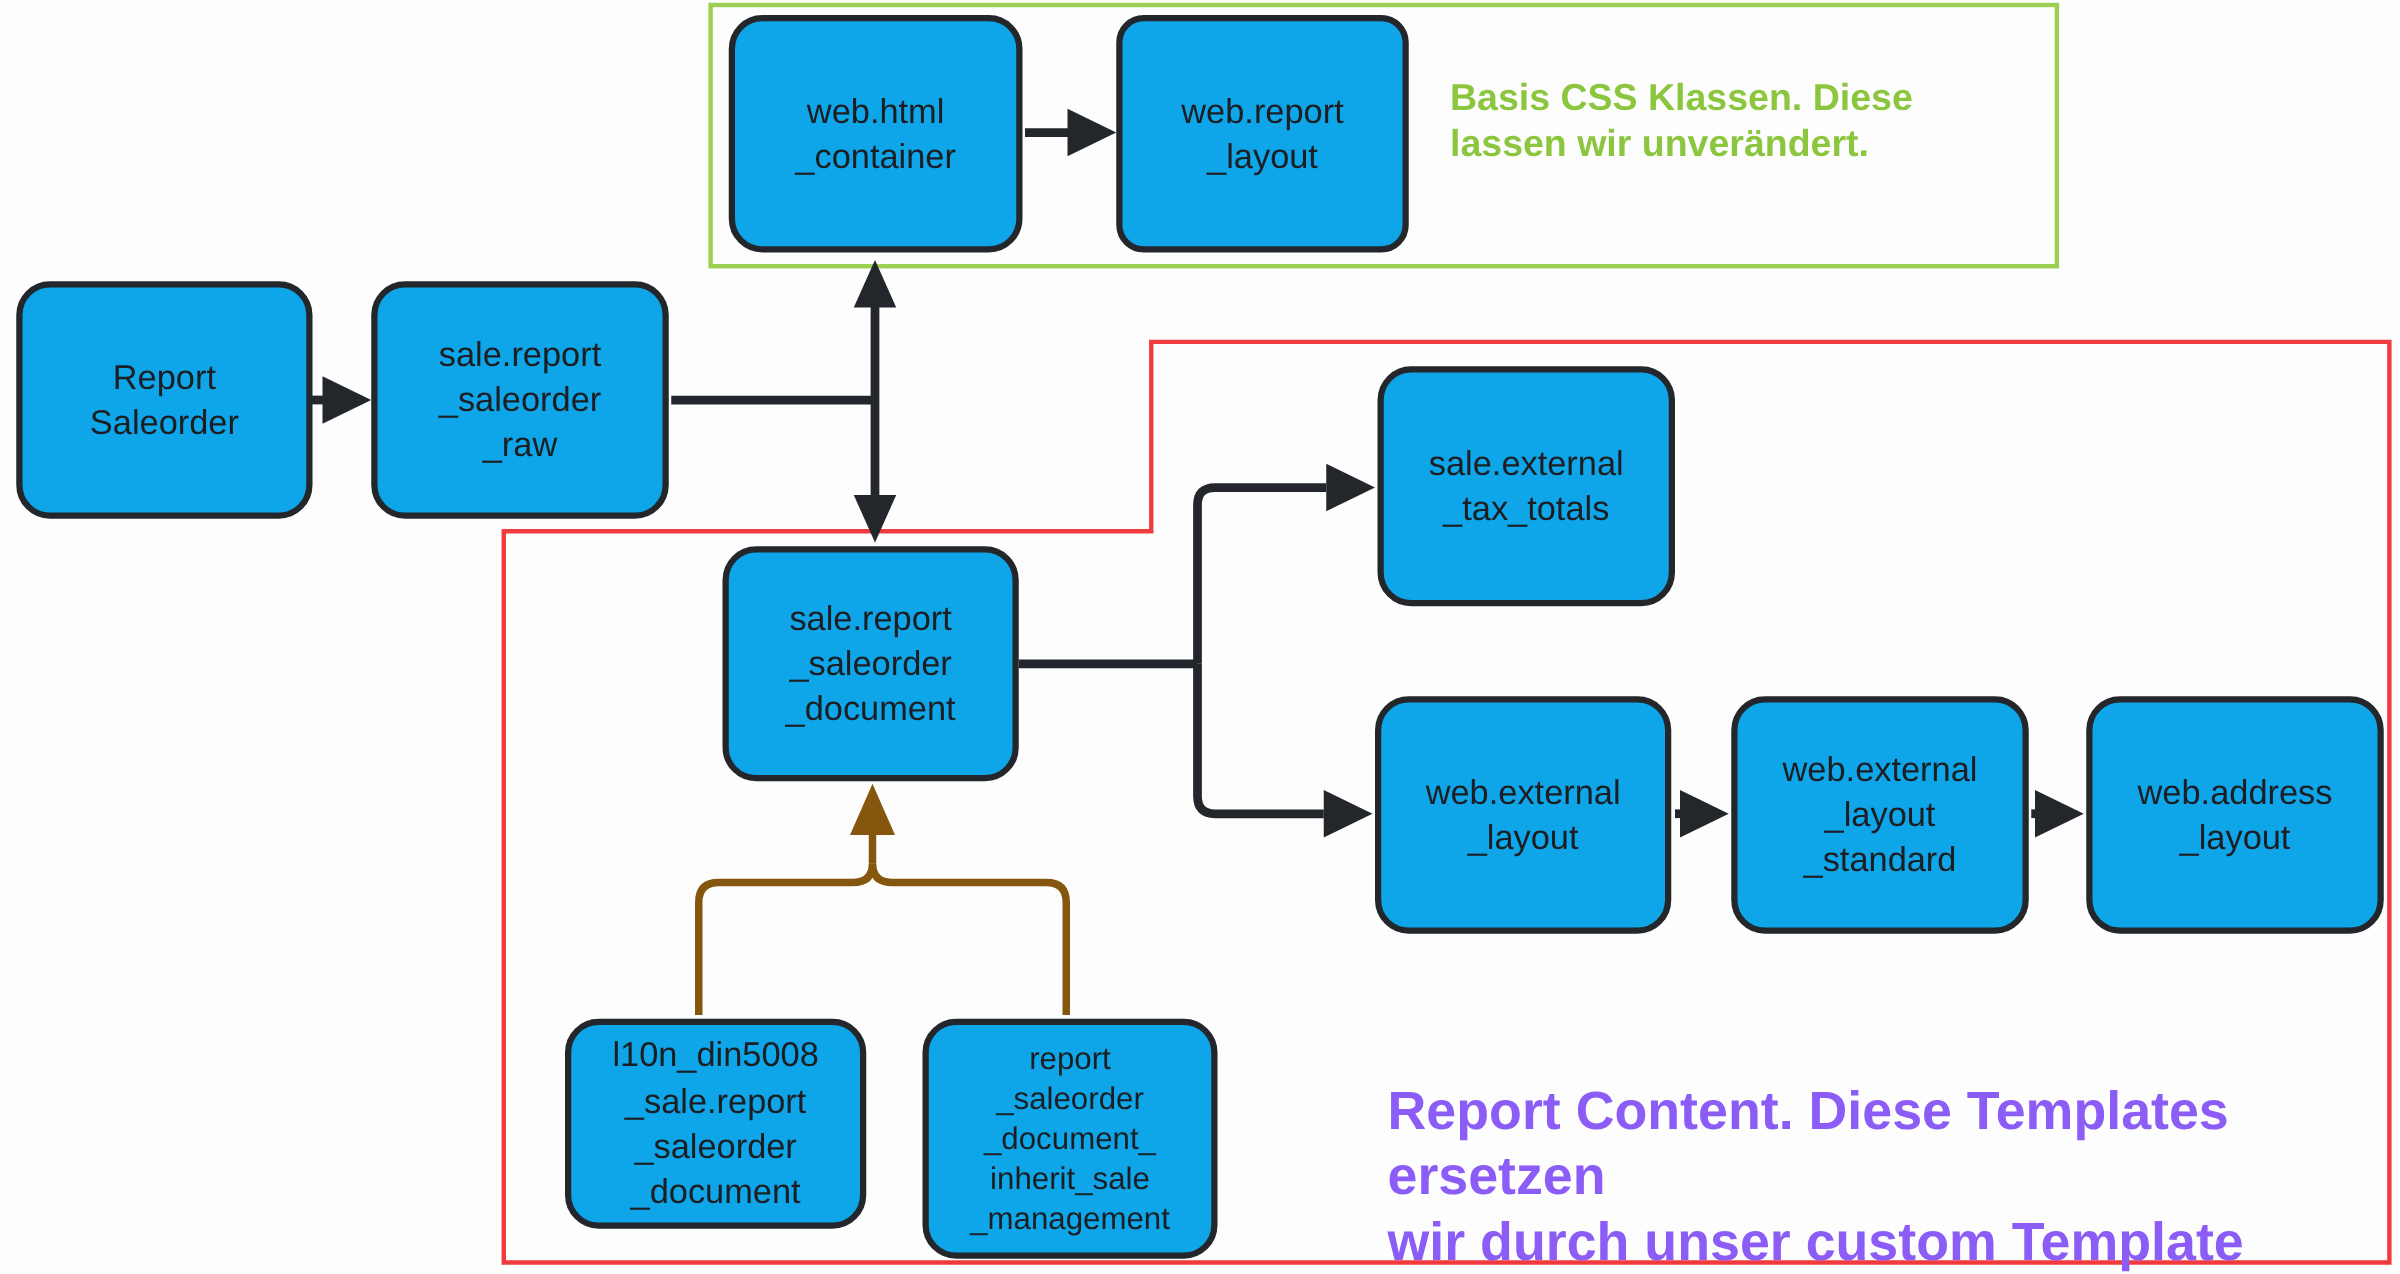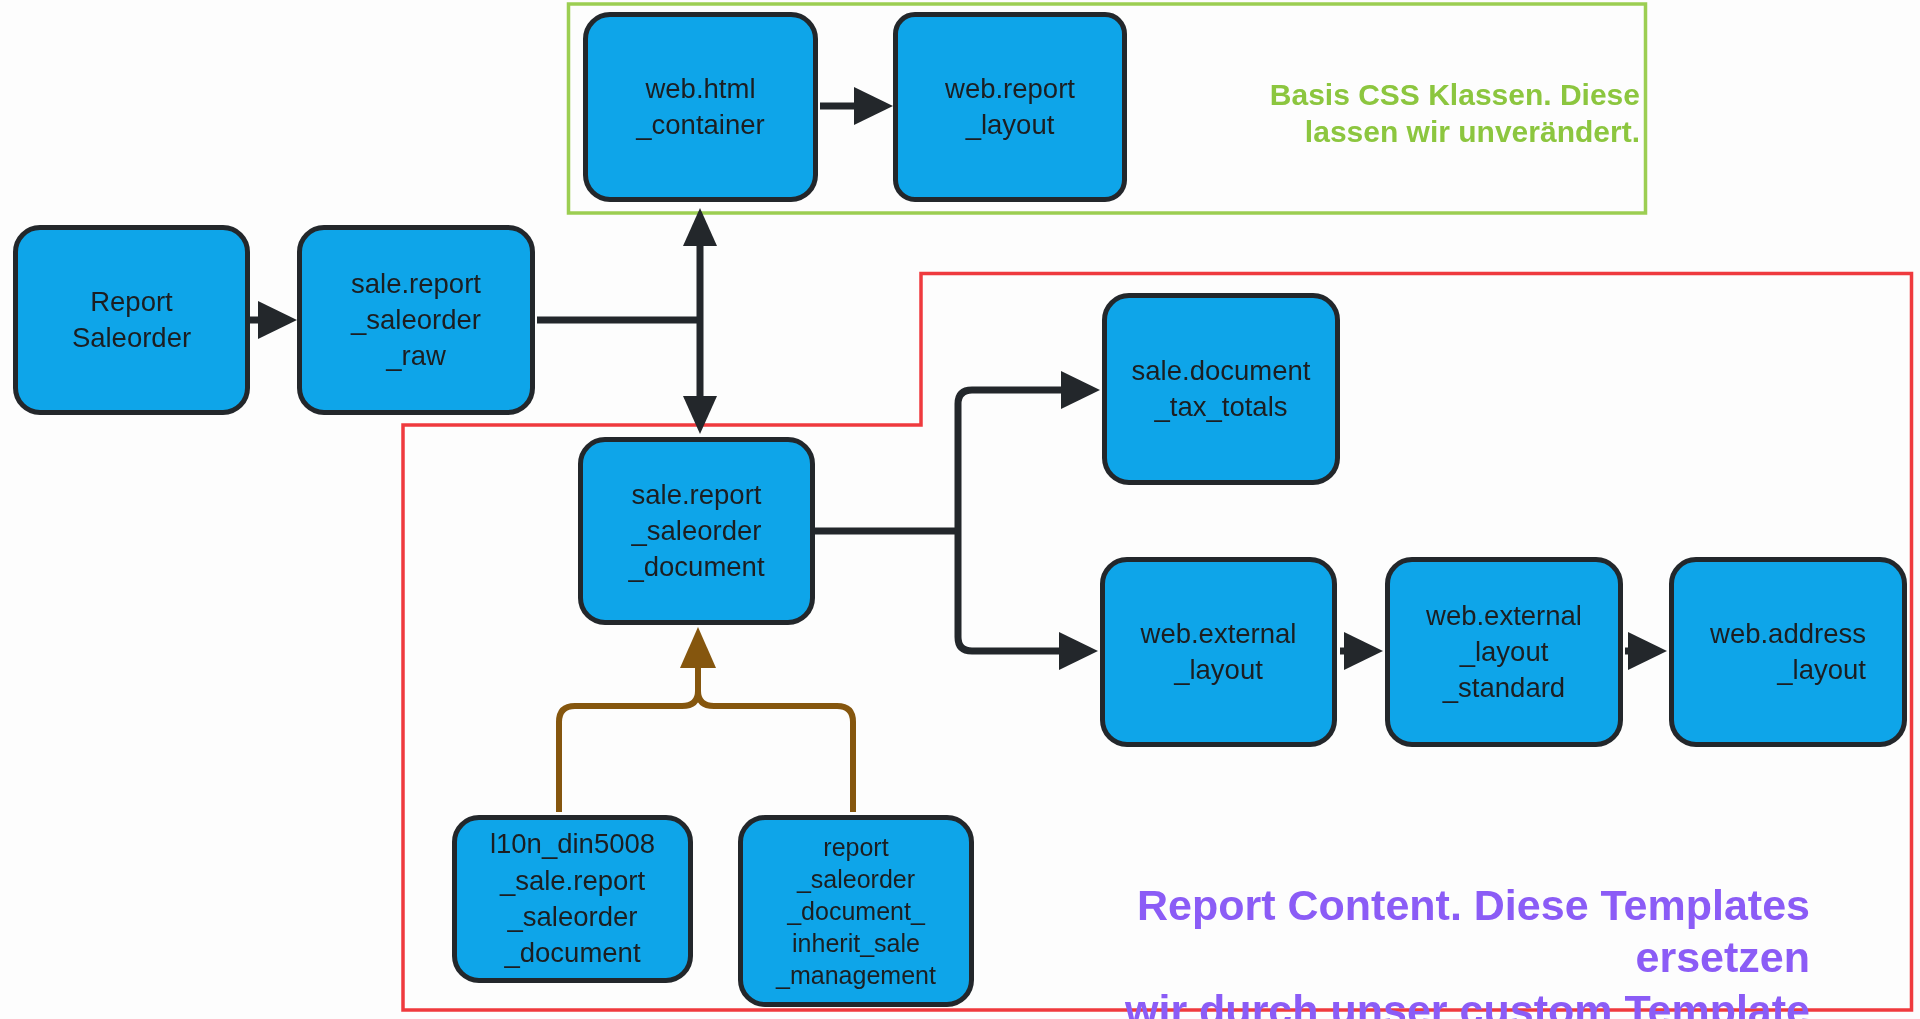--- a/index.html
+++ b/index.html
@@ -21,25 +21,24 @@
     text-align:center;
     color:#1c1e21;
     font-size:27.5px;
     line-height:1.32;
     white-space:pre-line;
     z-index:2;
   }
   .node.dense{font-size:25px;line-height:1.28;}
   .annotation{
     position:absolute;
-    text-align:right;
+    text-align:left;
     font-weight:bold;
     white-space:pre-line;
     z-index:3;
-    margin-top:16px;
   }
   .annotation.green{color:#8cc63f;font-size:30px;line-height:1.24;}
   .annotation.red{color:#8b5cf6;font-size:43px;line-height:1.22;}
 </style>
 </head>
 <body>
 
 <div id="stage">
 
   <svg id="wires" viewBox="0 0 1920 1019" xmlns="http://www.w3.org/2000/svg">
@@ -104,31 +103,31 @@
   <div class="node" style="left:583px;top:12px;width:235px;height:190px;">web.html
 _container</div>
 
   <div class="node" style="left:893px;top:12px;width:234px;height:190px;border-radius:22px;">web.report
 _layout</div>
 
   <div class="node" style="left:578px;top:437px;width:237px;height:188px;">sale.report
 _saleorder
 _document</div>
 
-  <div class="node" style="left:1102px;top:293px;width:238px;height:192px;">sale.document
+  <div class="node" style="left:1102px;top:293px;width:238px;height:192px;">sale.external
 _tax_totals</div>
 
   <div class="node" style="left:1100px;top:557px;width:237px;height:190px;">web.external
 _layout</div>
 
   <div class="node" style="left:1385px;top:557px;width:238px;height:190px;">web.external
 _layout
 _standard</div>
 
-  <div class="node" style="left:1669px;top:557px;width:238px;height:190px;text-align:right;">web.address
+  <div class="node" style="left:1669px;top:557px;width:238px;height:190px;">web.address
 _layout</div>
 
   <div class="node" style="left:452px;top:815px;width:241px;height:168px;">l10n_din5008
 _sale.report
 _saleorder
 _document</div>
 
   <div class="node dense" style="left:738px;top:815px;width:236px;height:192px;">report
 _saleorder
 _document_

